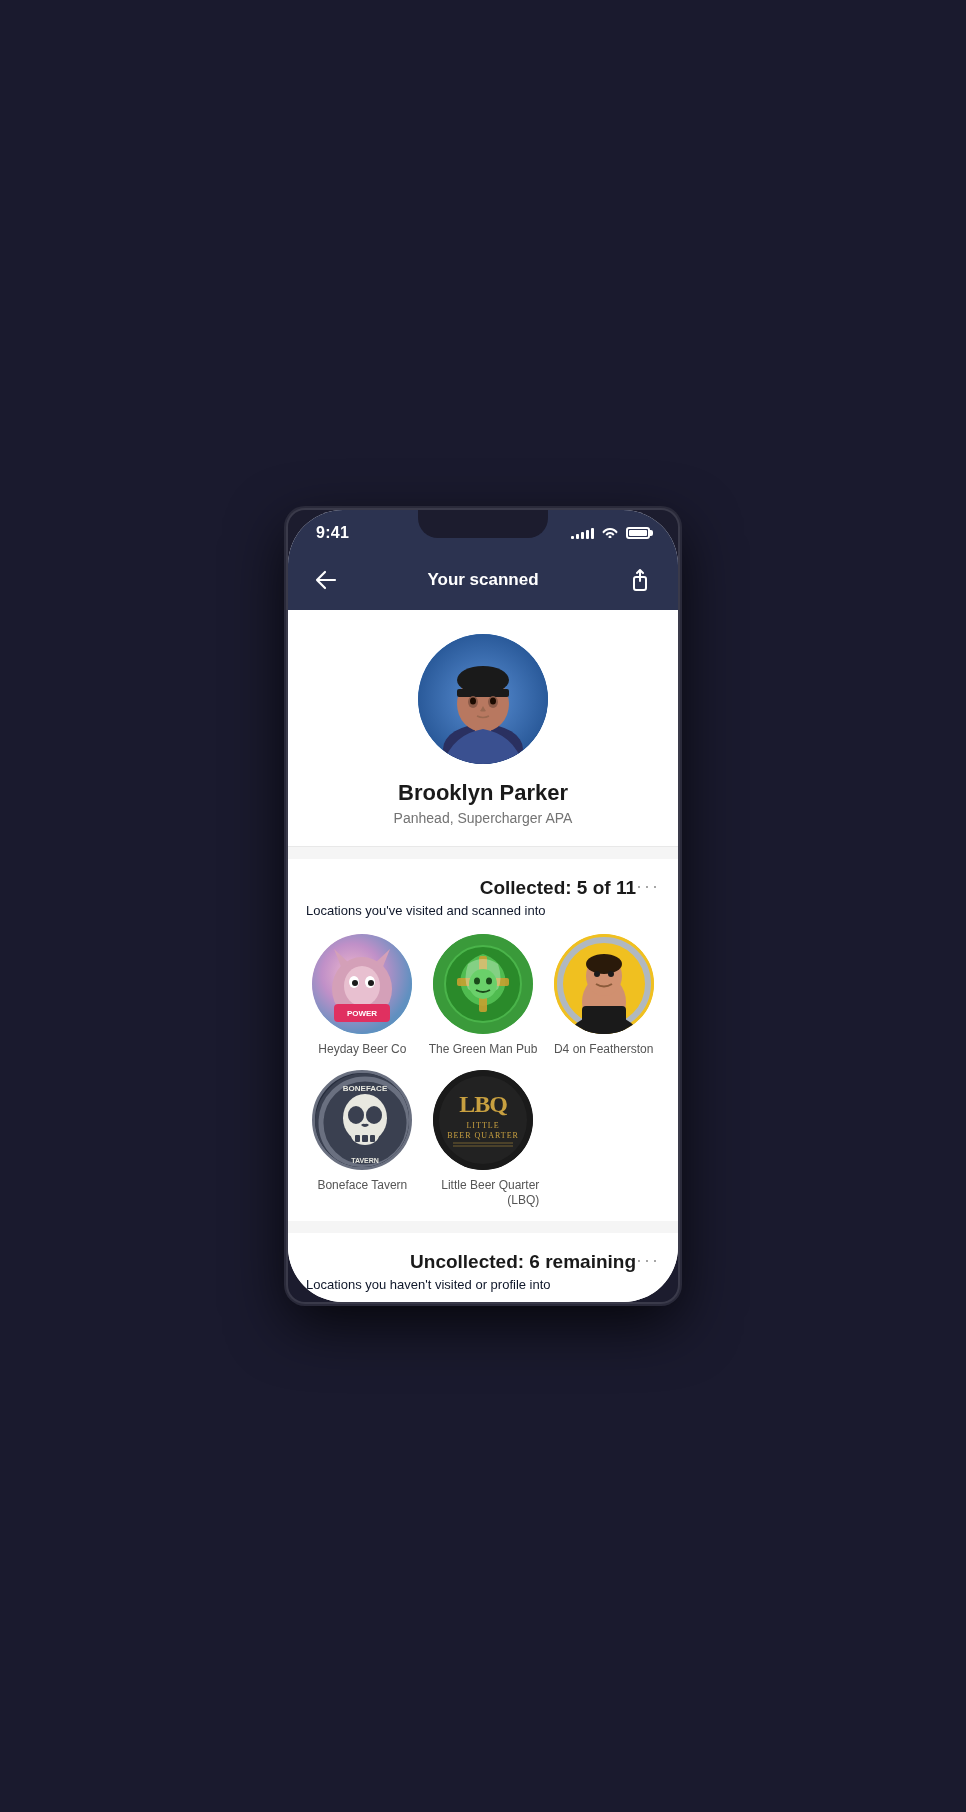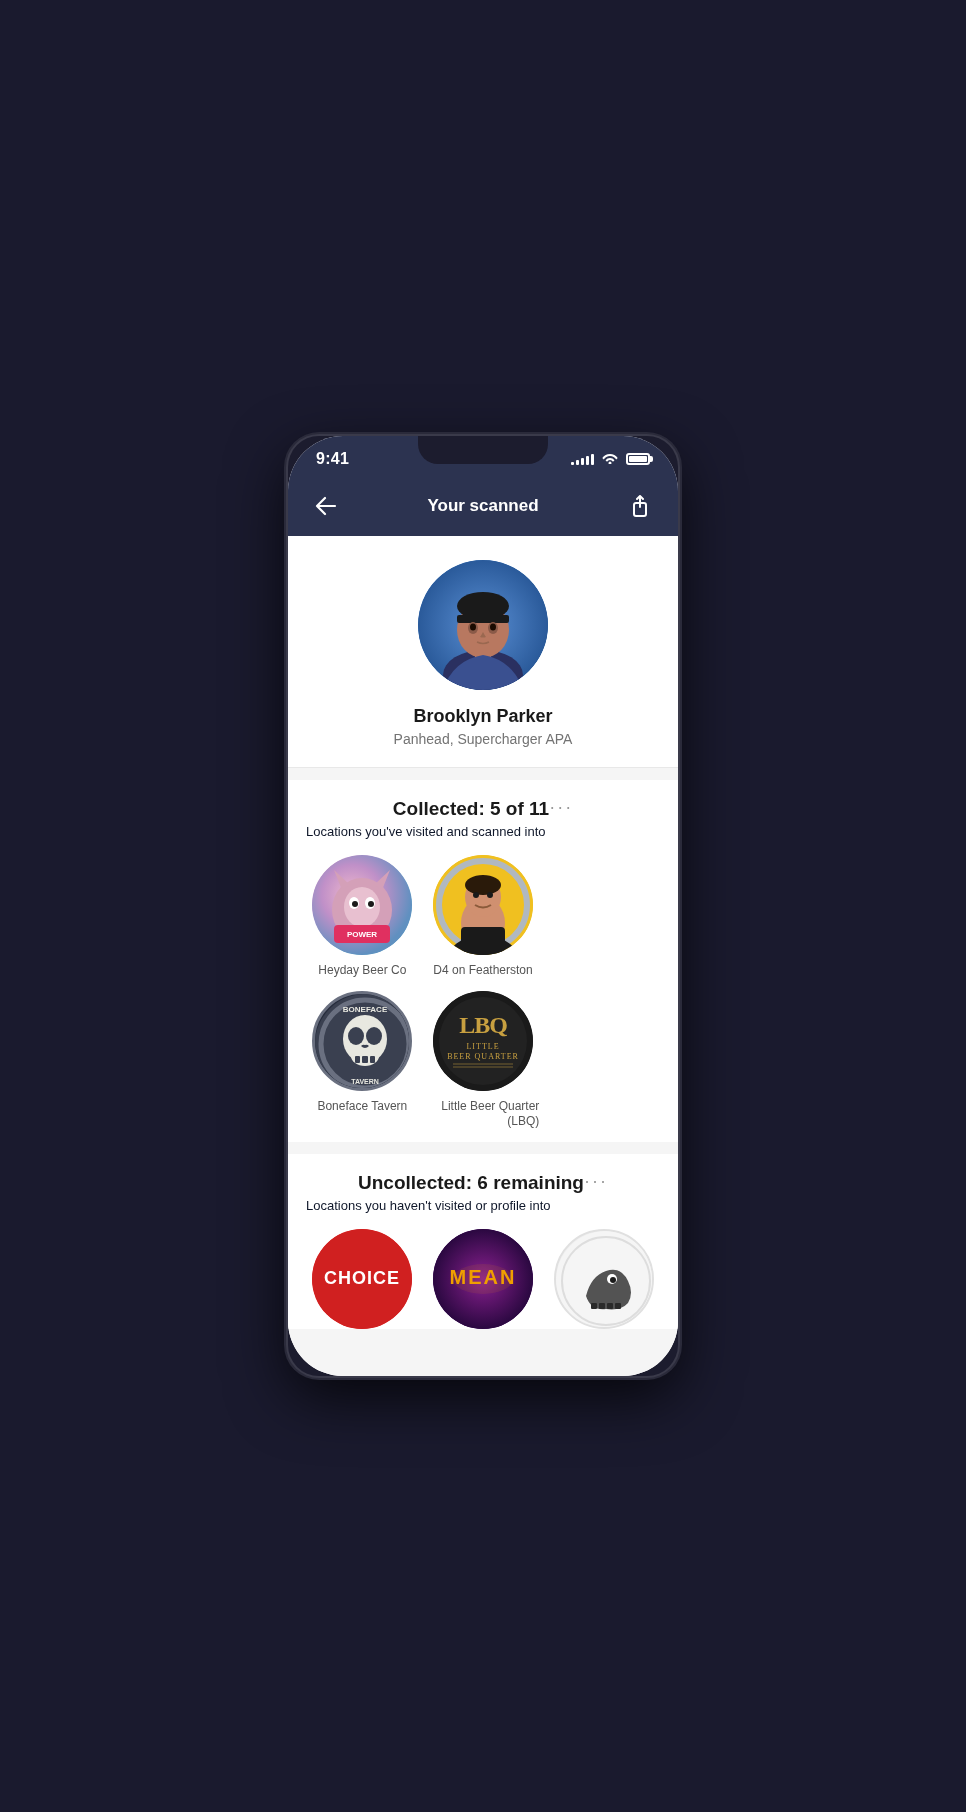--- a/index.html
+++ b/index.html
@@ -9,23 +9,23 @@
       background: #1a1a2e;
       display: flex;
       justify-content: center;
       align-items: center;
       min-height: 100vh;
       font-family: -apple-system, BlinkMacSystemFont, 'SF Pro Display', 'Helvetica Neue', Arial, sans-serif;
     }
 
     .phone-frame {
       width: 390px;
-      height: 940px;
+      height: 792px;
       background: #1c1c2e;
-      border-radius: 31px;
+      border-radius: 17px;
       position: relative;
       box-shadow:
         0 0 0 2px #3a3a4a,
         0 0 0 4px #2a2a3a,
         0 20px 60px rgba(0,0,0,0.8);
       overflow: hidden;
     }
 
     
     .phone-frame::before {
@@ -215,41 +215,41 @@
       width: 100%;
       height: 100%;
       border-radius: 50%;
       background: linear-gradient(135deg, #4a7fc1 0%, #3a6fa8 40%, #2d5a8a 70%, #1a3d6b 100%);
       position: relative;
       overflow: hidden;
     }
 
     
     .profile-name {
-      font-size: 18px;
+      font-size: 22px;
       font-weight: 700;
       color: #1a1a1a;
       margin-bottom: 4px;
     }
 
     .profile-subtitle {
       font-size: 14px;
       color: #737373;
     }
 
     
     .section {
       background: white;
       margin-top: 12px;
       padding: 18px 18px 12px;
     }
 
     .section-header {
       display: flex;
-      justify-content: center;
+      justify-content: flex-end;
       align-items: flex-start;
       margin-bottom: 4px;
     }
 
     .section-title {
       font-size: 19px;
       font-weight: 700;
       color: #1a1a1a;
     }
 
@@ -464,20 +464,42 @@
                 <circle cx="43" cy="49" r="3" fill="#1a1a1a"></circle>
                 <circle cx="59" cy="49" r="3" fill="#1a1a1a"></circle>
 
                 <rect x="22" y="70" width="56" height="18" rx="4" fill="#e03060"></rect>
                 <text x="50" y="82" text-anchor="middle" font-size="8" font-weight="bold" fill="white">POWER</text>
               </svg>
             </div>
             <div class="location-name">Heyday Beer Co</div>
           </div>
 
+          <div class="location-item">
+            <div class="location-badge badge-greenman">
+              <svg viewBox="0 0 100 100" width="100" height="100">
+                <circle cx="50" cy="50" r="50" fill="#3a9a3a"></circle>
+
+                <circle cx="50" cy="50" r="38" fill="#2a8a2a" stroke="#4ab44a" stroke-width="2"></circle>
+
+                <path d="M50 20 C35 25 25 38 28 52 C30 62 38 70 50 72 C62 70 70 62 72 52 C75 38 65 25 50 20Z" fill="#5ac85a" opacity="0.8"></path>
+
+                <rect x="46" y="22" width="8" height="56" rx="2" fill="#c8a030" opacity="0.9"></rect>
+                <rect x="24" y="44" width="52" height="8" rx="2" fill="#c8a030" opacity="0.9"></rect>
+
+                <path d="M35 30 Q50 20 65 30 Q70 45 65 55 Q50 65 35 55 Q30 45 35 30Z" fill="white" opacity="0.3"></path>
+
+                <ellipse cx="50" cy="50" rx="14" ry="15" fill="#6ad06a"></ellipse>
+                <ellipse cx="44" cy="47" rx="3" ry="3.5" fill="#1a4a1a"></ellipse>
+                <ellipse cx="56" cy="47" rx="3" ry="3.5" fill="#1a4a1a"></ellipse>
+                <path d="M43 56 Q50 60 57 56" stroke="#1a4a1a" stroke-width="2" fill="none"></path>
+              </svg>
+            </div>
+            <div class="location-name">The Green Man Pub</div>
+          </div>
 
           <div class="location-item">
             <div class="location-badge badge-d4">
               <svg viewBox="0 0 100 100" width="100" height="100">
                 <circle cx="50" cy="50" r="50" fill="#f0c020"></circle>
 
                 <circle cx="50" cy="50" r="44" fill="none" stroke="#b0b8c0" stroke-width="6"></circle>
 
                 <ellipse cx="50" cy="110" rx="38" ry="30" fill="#1a1a1a"></ellipse>
                 <ellipse cx="50" cy="68" rx="22" ry="26" fill="#d09070"></ellipse>

